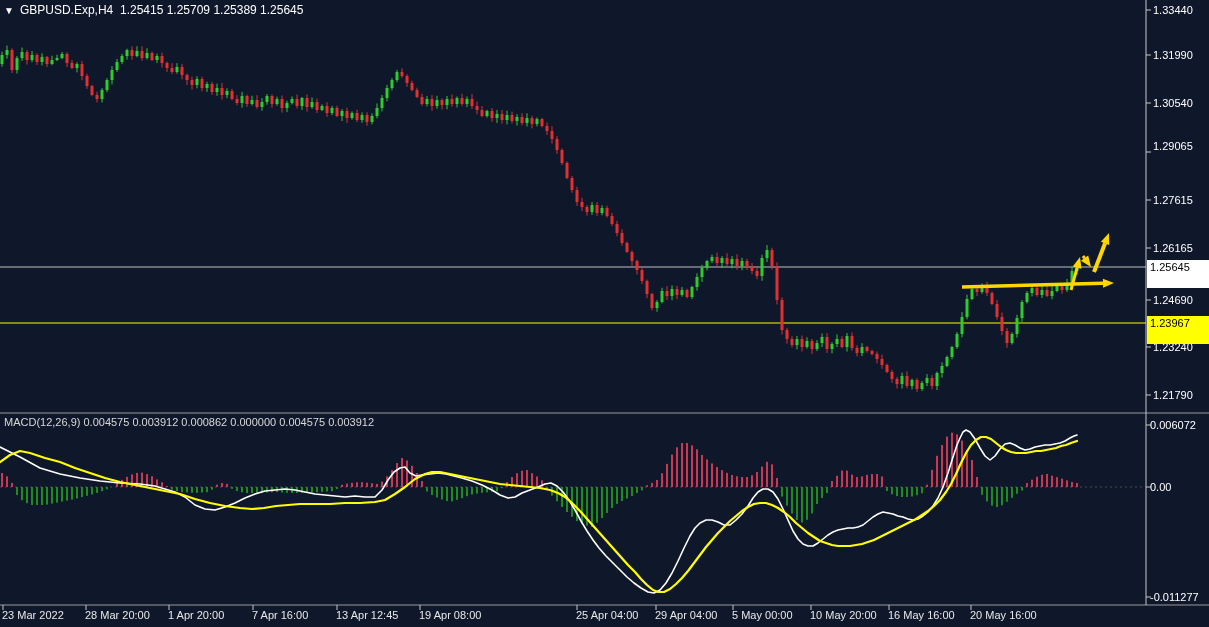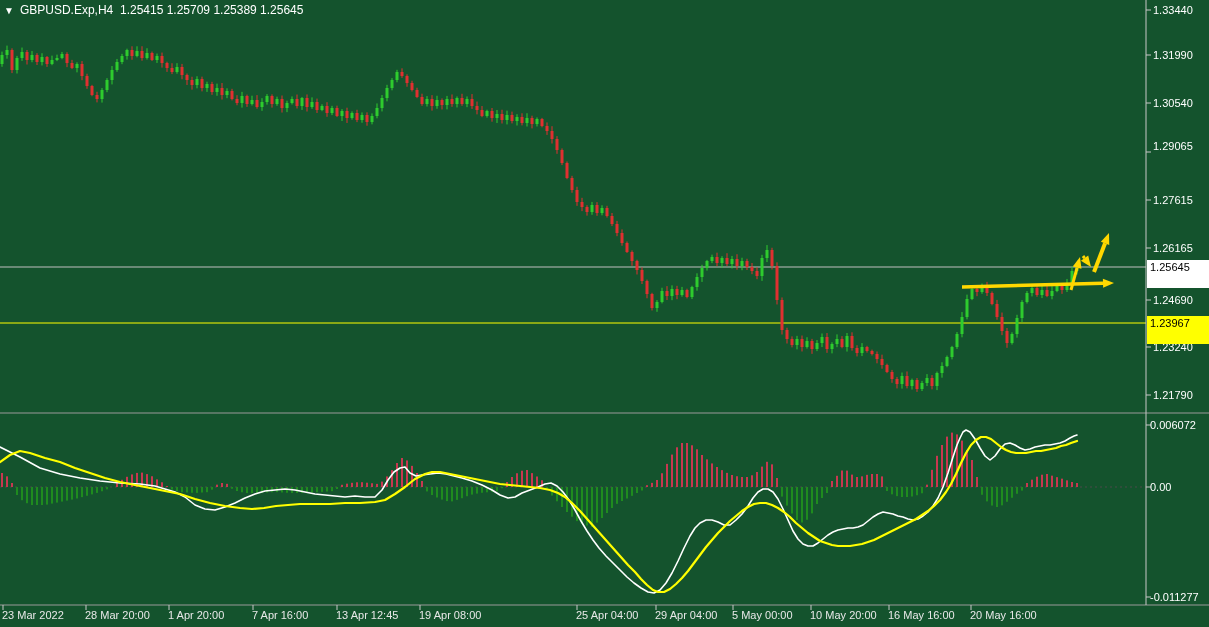--- a/index.html
+++ b/index.html
@@ -1,16 +1,16 @@
 <!DOCTYPE html>
 <html><head>
 <meta charset="utf-8">
 <style>
   html,body{margin:0;padding:0;background:#000;}
-  #chart-window{position:relative;width:1209px;height:627px;background:#14532d;overflow:hidden;
+  #chart-window{position:relative;width:1209px;height:627px;background:#0f172a;overflow:hidden;
     font-family:"Liberation Sans",sans-serif;}
   #chart-svg{position:absolute;left:0;top:0;}
   .lbl{position:absolute;color:#fff;font-size:11px;white-space:nowrap;line-height:13px;text-align:right;}
   #symbol-title{position:absolute;left:4px;top:3px;color:#fff;font-size:12px;white-space:nowrap;}
   #symbol-title .tri{display:inline-block;margin-right:6px;font-size:10px;}
   #indicator-label{position:absolute;left:4px;top:416px;color:#d8d8d8;font-size:11px;white-space:nowrap;}
   .axis-badge{position:absolute;left:1147px;width:60px;height:28px;color:#000;font-size:11px;
     line-height:14px;padding-left:3px;}
 </style>
 </head>
@@ -712,20 +712,21 @@
         <line x1="656" y1="605" x2="656" y2="610" stroke="#c8c8c8" stroke-width="1"></line>
         <line x1="733" y1="605" x2="733" y2="610" stroke="#c8c8c8" stroke-width="1"></line>
         <line x1="811" y1="605" x2="811" y2="610" stroke="#c8c8c8" stroke-width="1"></line>
         <line x1="889" y1="605" x2="889" y2="610" stroke="#c8c8c8" stroke-width="1"></line>
         <line x1="971" y1="605" x2="971" y2="610" stroke="#c8c8c8" stroke-width="1"></line>
       </g>
     </svg>
 
   <div id="symbol-title"><span class="tri">▼</span><span>GBPUSD.Exp,H4</span>&nbsp;&nbsp;<span>1.25415 1.25709 1.25389 1.25645</span></div>
 
+  <div id="indicator-label">MACD(12,26,9) 0.004575 0.003912 0.000862 0.000000 0.004575 0.003912</div>
 
   <div id="price-axis">
       <div class="lbl" style="left: 1153px; top: 4px;">1.33440</div>
       <div class="lbl" style="left: 1153px; top: 49px;">1.31990</div>
       <div class="lbl" style="left: 1153px; top: 97px;">1.30540</div>
       <div class="lbl" style="left: 1153px; top: 140px;">1.29065</div>
       <div class="lbl" style="left: 1153px; top: 194px;">1.27615</div>
       <div class="lbl" style="left: 1153px; top: 242px;">1.26165</div>
       <div class="lbl" style="left: 1153px; top: 294px;">1.24690</div>
       <div class="lbl" style="left: 1153px; top: 341px;">1.23240</div>

